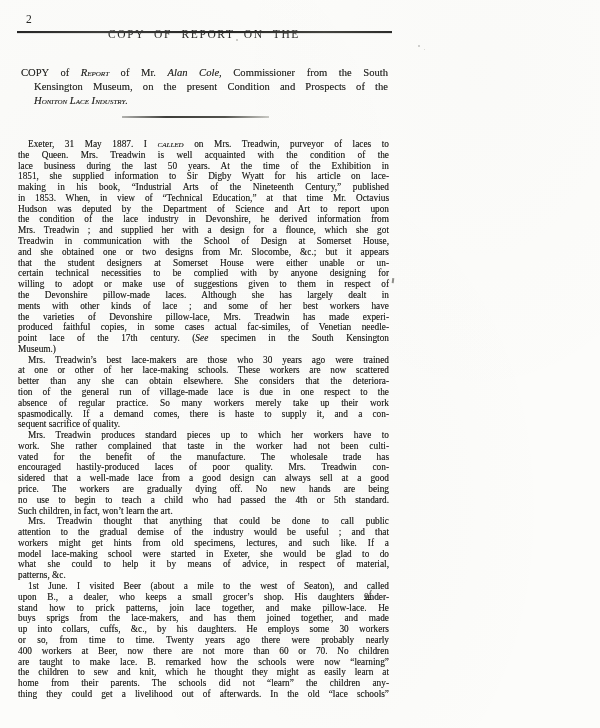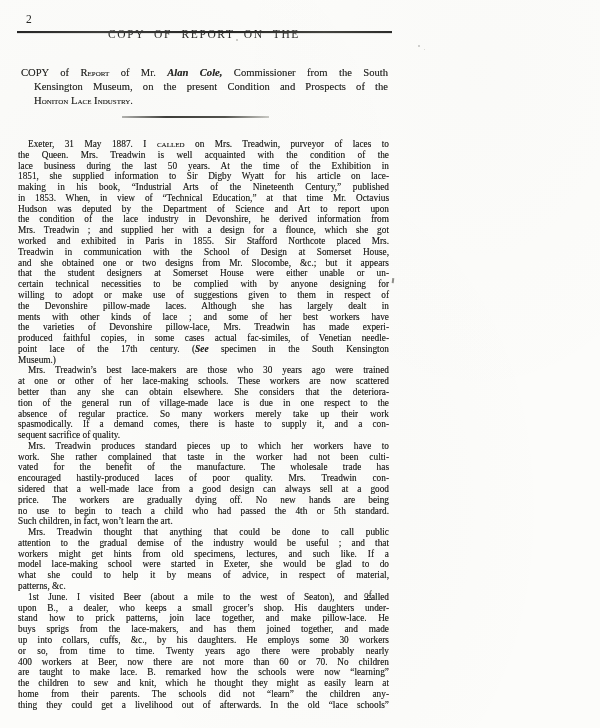--- a/index.html
+++ b/index.html
@@ -36,22 +36,22 @@
   }
   .docbody{
     position:absolute;top:139px;left:18px;width:371px;
     font-size:9.3px;line-height:10.78px;color:#262624;
     text-shadow:0 0 .35px rgba(40,40,35,.6);
   }
   .line{text-align:justify;text-align-last:justify;}
   .line.end{text-align-last:left;}
   .line.indent{padding-left:10px;}
   .line.hang{padding-left:13px;}
-  .sc{font-variant:small-caps;}
-  .i{font-style:italic;font-weight:bold;}
+  .sc{font-variant:small-caps;font-style:italic;}
+  .i{font-style:italic;}
   .para{margin:0;}
   .catchword{position:absolute;top:590px;left:364px;font-size:9.3px;text-decoration:underline;}
   .artifact{position:absolute;background:#6a6a64;}
   .artifact.tick{width:1.6px;height:5px;left:392px;top:278px;transform:rotate(7deg);opacity:.75;}
   .artifact.dot1{width:2px;height:2px;border-radius:50%;left:236px;top:39px;opacity:.45;}
   .artifact.dot2{width:1.6px;height:1.6px;border-radius:50%;left:418px;top:45px;opacity:.35;}
   .artifact.dot3{width:1.4px;height:1.4px;border-radius:50%;left:424px;top:49px;opacity:.3;}
 </style>
 </head>
 <body>
@@ -72,21 +72,20 @@
       <div class="para">
         <div class="line indent"><span>Exeter, 31 May 1887.  I </span><span class="sc">called</span><span> on Mrs. Treadwin, purveyor of laces to</span></div>
         <div class="line"><span>the Queen.  Mrs. Treadwin is well acquainted with the condition of the</span></div>
         <div class="line"><span>lace business during the last 50 years.  At the time of the Exhibition in</span></div>
         <div class="line"><span>1851, she supplied information to Sir Digby Wyatt for his article on lace-</span></div>
         <div class="line"><span>making in his book, “Industrial Arts of the Nineteenth Century,” published</span></div>
         <div class="line"><span>in 1853.  When, in view of “Technical Education,” at that time Mr. Octavius</span></div>
         <div class="line"><span>Hudson was deputed by the Department of Science and Art to report upon</span></div>
         <div class="line"><span>the condition of the lace industry in Devonshire, he derived information from</span></div>
         <div class="line"><span>Mrs. Treadwin ; and supplied her with a design for a flounce, which she got</span></div>
-        <div class="line"><span>worked and exhibited in Paris in 1855.  Sir Stafford Northcote placed Mrs.</span></div>
         <div class="line"><span>Treadwin in communication with the School of Design at Somerset House,</span></div>
         <div class="line"><span>and she obtained one or two designs from Mr. Slocombe, &amp;c.; but it appears</span></div>
         <div class="line"><span>that the student designers at Somerset House were either unable or un-</span></div>
         <div class="line"><span>certain technical necessities to be complied with by anyone designing for</span></div>
         <div class="line"><span>willing to adopt or make use of suggestions given to them in respect of</span></div>
         <div class="line"><span>the Devonshire pillow-made laces.  Although she has largely dealt in</span></div>
         <div class="line"><span>ments with other kinds of lace ; and some of her best workers have</span></div>
         <div class="line"><span>the varieties of Devonshire pillow-lace, Mrs. Treadwin has made experi-</span></div>
         <div class="line"><span>produced faithful copies, in some cases actual fac-similes, of Venetian needle-</span></div>
         <div class="line"><span>point lace of the 17th century.  (</span><span class="i">See</span><span> specimen in the South Kensington</span></div>

